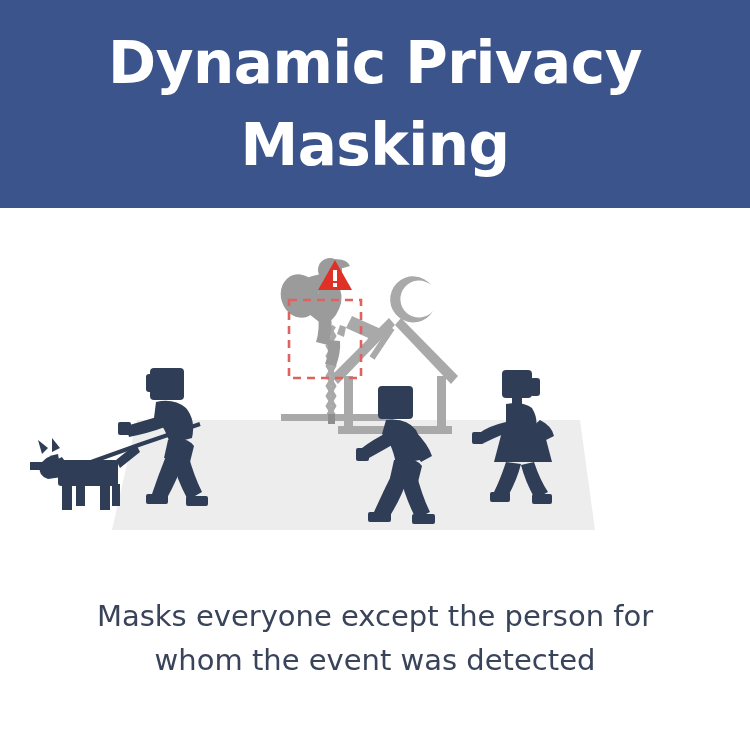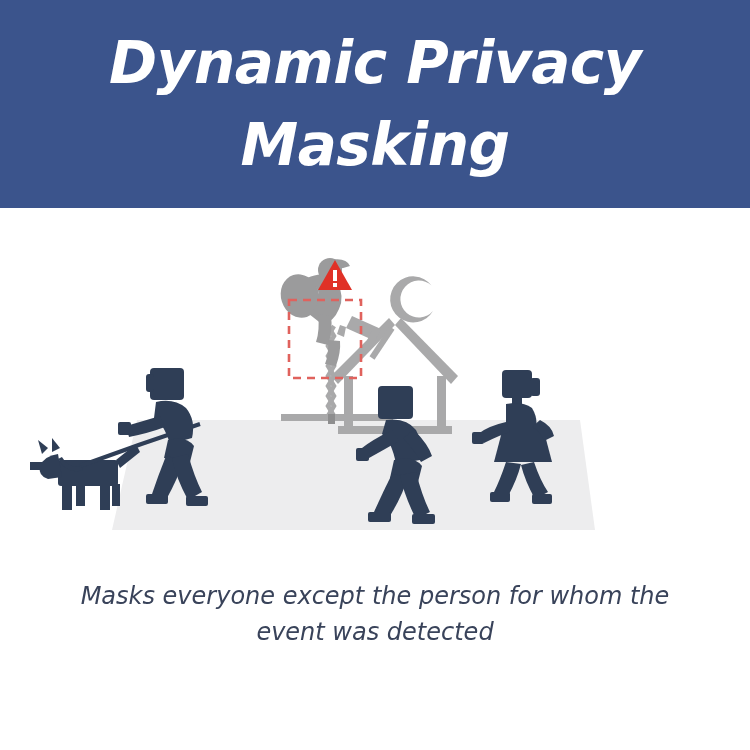--- a/index.html
+++ b/index.html
@@ -12,21 +12,20 @@
     height: 750px;
     font-family: "Liberation Sans", sans-serif;
     overflow: hidden;
   }
   .card {
     position: relative;
     width: 750px;
     height: 750px;
     background: #ffffff;
     box-sizing: border-box;
-    font-style: italic;
   }
   
   .header {
     position: absolute;
     left: 0;
     top: 0;
     width: 750px;
     height: 208px;
     background: #3b548c;
     display: flex;
@@ -64,25 +63,25 @@
     position: absolute;
     left: 0;
     top: 578px;
     width: 750px;
     display: flex;
     justify-content: center;
   }
   .caption {
     color: #39435a;
     font-family: "DejaVu Sans", sans-serif;
-    font-size: 24px;
+    font-size: 29px;
     line-height: 1.52;
     text-align: center;
     max-width: 620px;
-    margin: 0;
+    margin: 16px;
     font-weight: normal;
   }
 </style>
 </head>
 <body>
 
 <div class="card">
 
   <div class="header">
     <h1 class="header-title">Dynamic Privacy Masking</h1>

